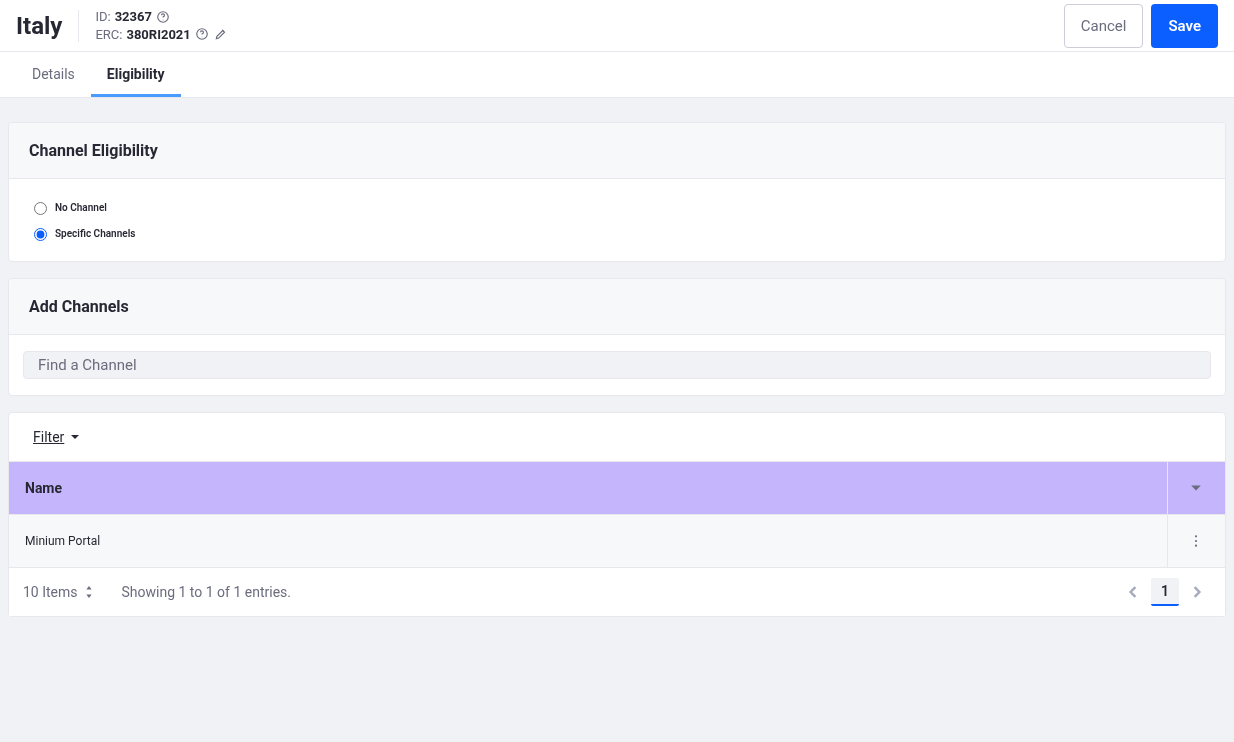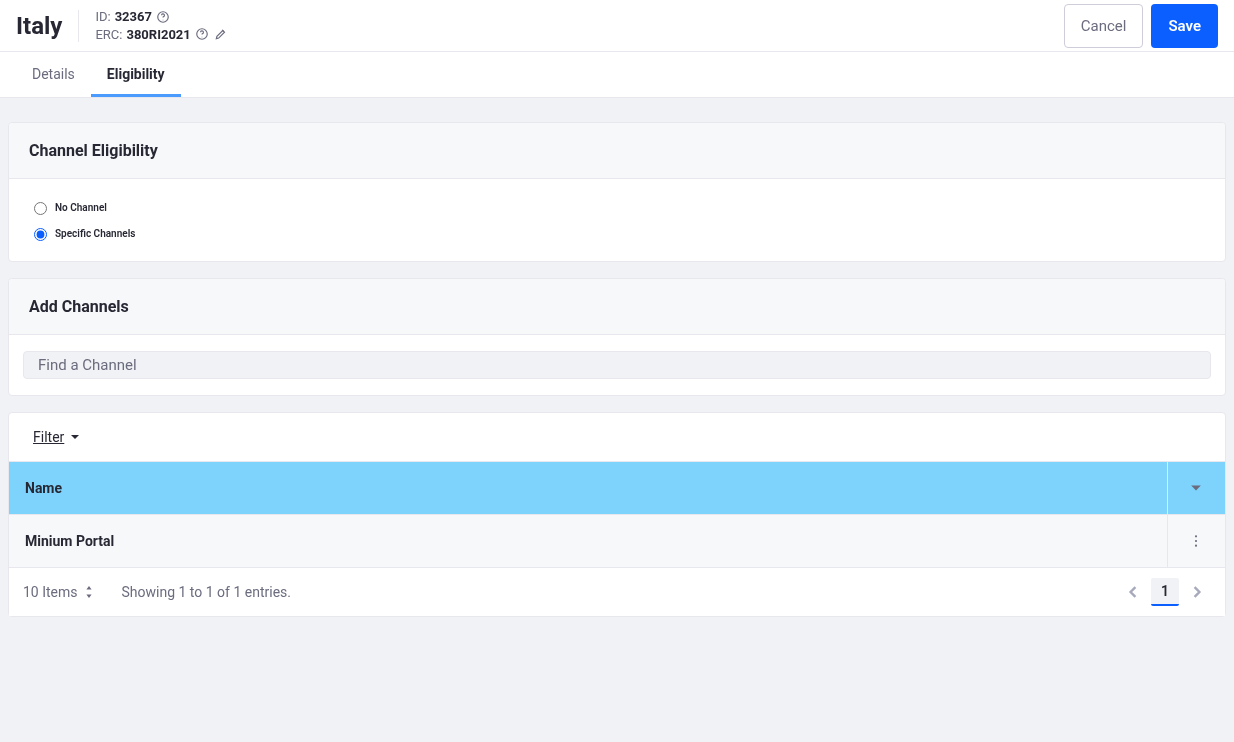--- a/index.html
+++ b/index.html
@@ -148,31 +148,31 @@
   table.chan {
     width: 100%;
     border-collapse: collapse;
   }
   table.chan th {
     text-align: left;
     font-size: 14px;
     font-weight: 700;
     padding: 18px 16px;
     border-bottom: 1px solid #e7e7ed;
-    background:#7dd3fc;
+    background:#c4b5fd;
   }
   table.chan th.act {
     width: 58px; text-align:center; border-left:1px solid #e7e7ed;
   }
   .sort-caret { color:#6b6c7e; }
   .sort-caret svg{width:12px;height:12px;display:block;margin:0 auto;}
   table.chan td {
     padding: 18px 16px;
-    font-size: 14px;
-    font-weight: 700;
+    font-size: 12px;
+    font-weight: 400;
     border-bottom: 1px solid #e7e7ed;
     background:#f7f8f9;
   }
   table.chan td.act {
     width:58px; text-align:center; border-left:1px solid #e7e7ed;
   }
   .kebab { color:#6b6c7e; cursor:pointer; }
   .kebab svg{width:16px;height:16px;display:block;margin:0 auto;}
 
   .pager {

